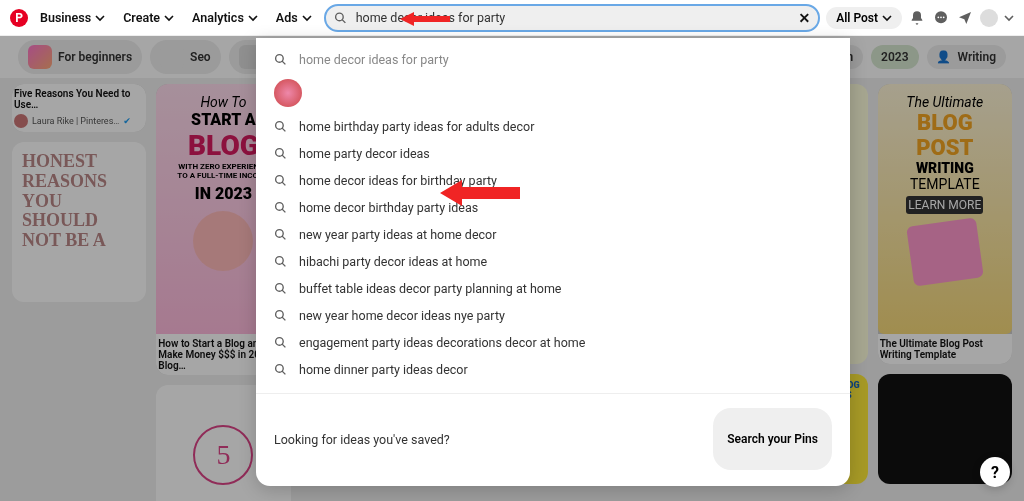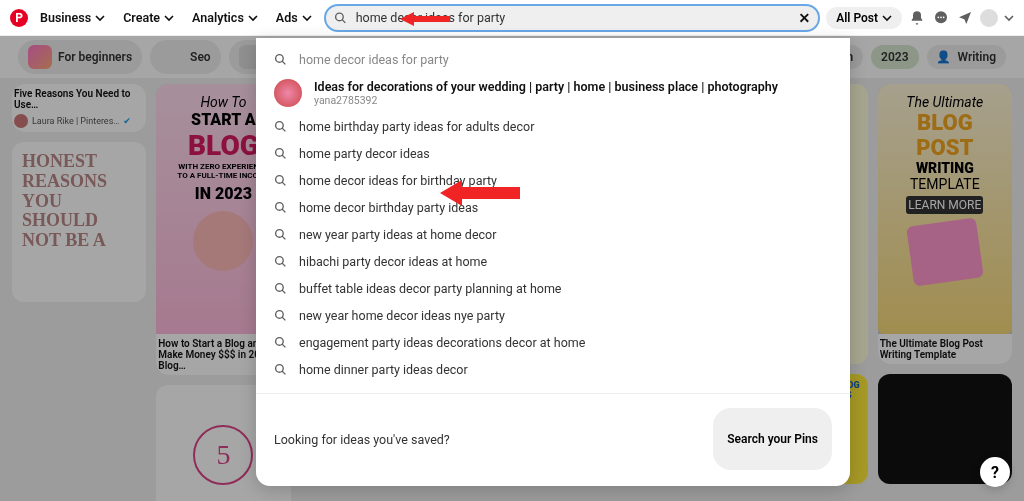--- a/index.html
+++ b/index.html
@@ -241,24 +241,20 @@
 <div class="dropdown">
   <div class="dd-row">
     <svg class="mag" viewBox="0 0 24 24">
         <circle cx="10" cy="10" r="7" stroke="#5f5f5f" stroke-width="2.5" fill="none"></circle>
         <line x1="15" y1="15" x2="21" y2="21" stroke="#5f5f5f" stroke-width="2.5"></line>
       </svg>
     <span style="color:#888">home decor ideas for party</span>
   </div>
   <div class="dd-profile">
     <div class="av"></div>
-    <div>
-      <div class="pt">Ideas for decorations of your wedding | party | home | business place | photography</div>
-      <div class="ps">yana2785392</div>
-    </div>
   </div>
   <div id="sugg-list">
       <div class="dd-row">
         <svg class="mag" viewBox="0 0 24 24">
           <circle cx="10" cy="10" r="7" stroke="#5f5f5f" stroke-width="2.5" fill="none"></circle>
           <line x1="15" y1="15" x2="21" y2="21" stroke="#5f5f5f" stroke-width="2.5"></line>
         </svg>
         <span>home birthday party ideas for adults decor</span>
       </div>
       <div class="dd-row">

